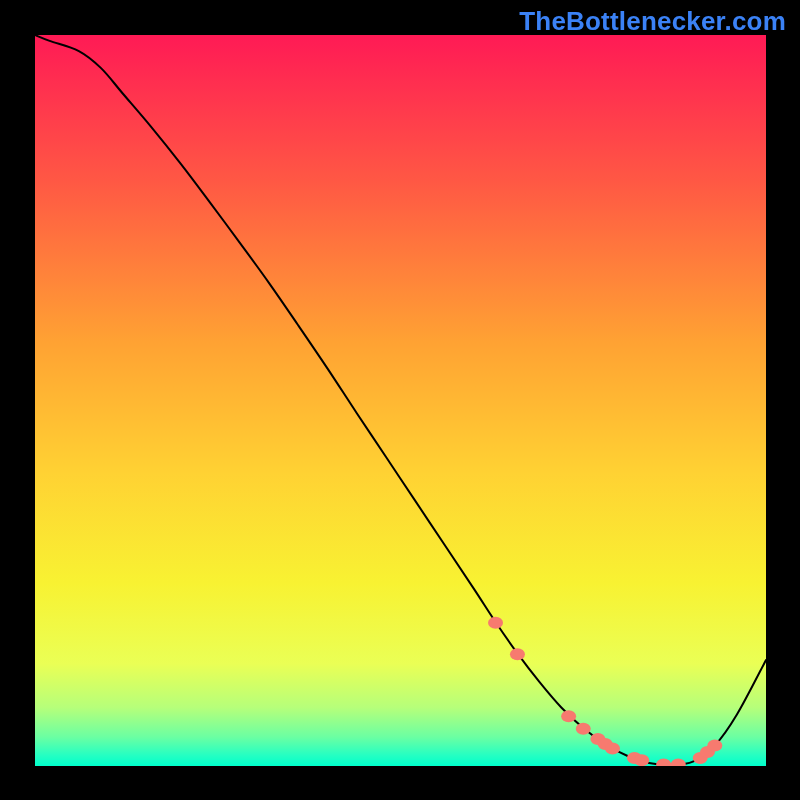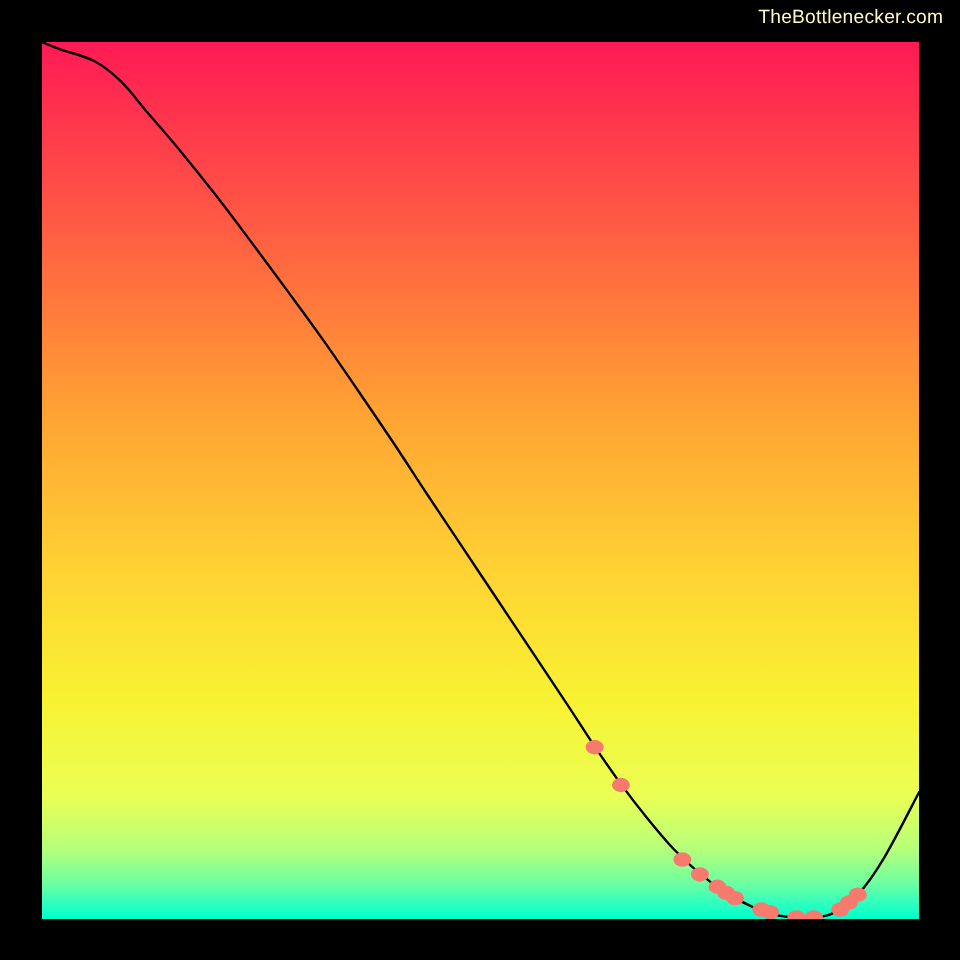--- a/index.html
+++ b/index.html
@@ -14,23 +14,23 @@
   .chart-outer {
     position: relative;
     width: 800px;
     height: 800px;
     background: #000;
   }
   .watermark {
     position: absolute;
     top: 6px;
     right: 14px;
-    color: #fef9c3;
-    font-size: 16px;
-    font-weight: 400;
+    color: #3b82f6;
+    font-size: 26px;
+    font-weight: 700;
     letter-spacing: 0.2px;
     z-index: 50;
   }
   .plot {
     position: absolute;
     left: 34.5px;
     top: 34.5px;
     width: 731px;
     height: 731px;
   }

